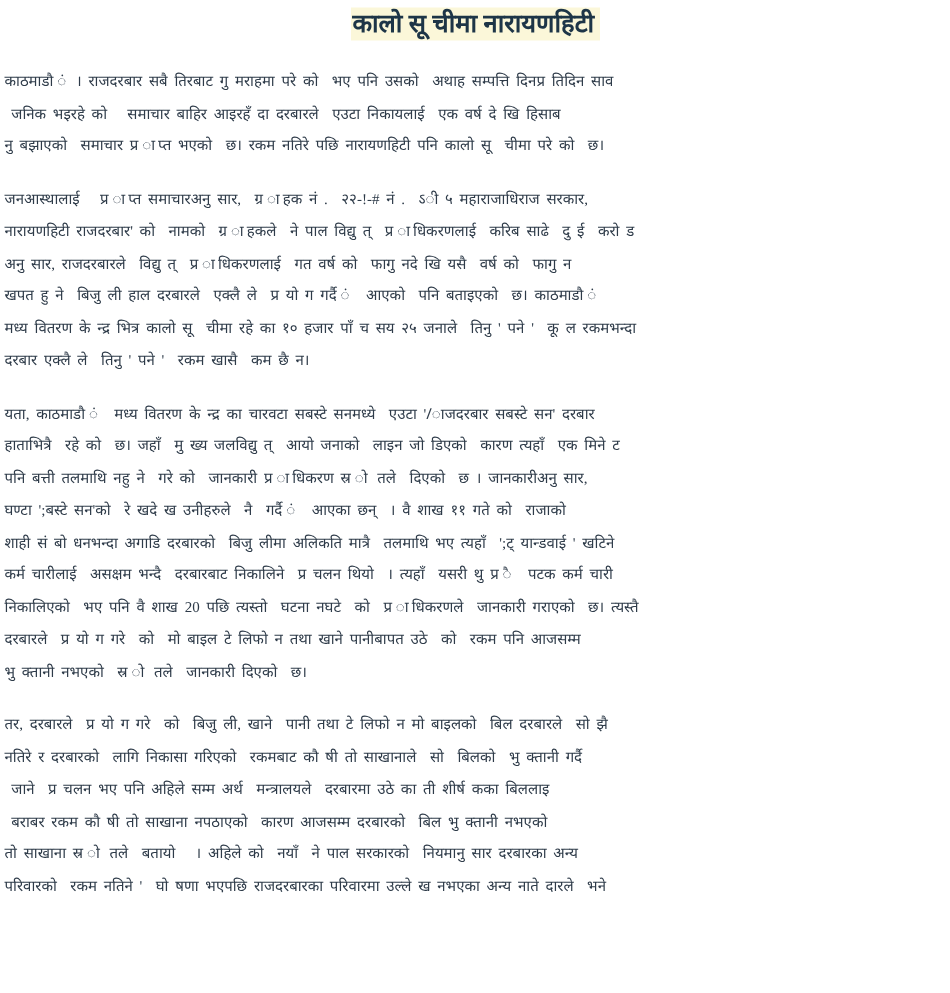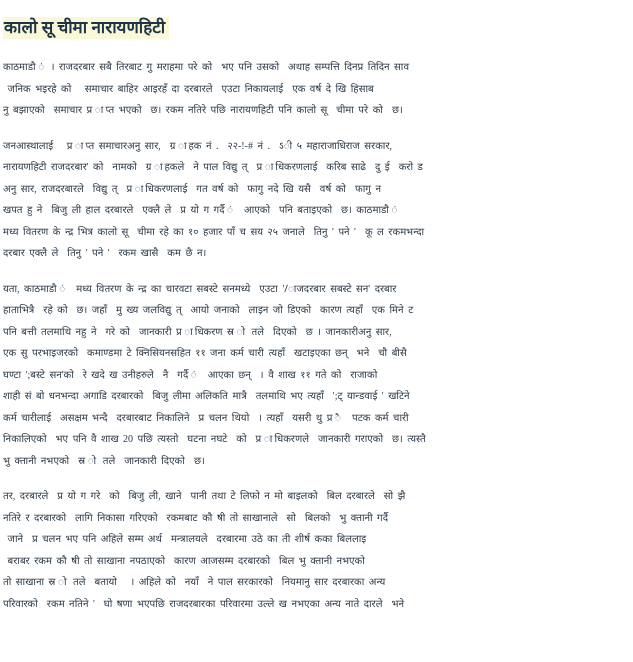--- a/index.html
+++ b/index.html
@@ -11,25 +11,26 @@
     width: 633px;
     height: 662px;
     box-sizing: border-box;
     padding: 4px 2px 0 3px;
     background: #ffffff;
     font-family: "Liberation Serif", "DejaVu Serif", serif;
     color: #2e3b49;
     overflow: hidden;
   }
   .title {
-    margin: 12px 0 16px 0;
+    margin: 0 0 16px 0;
     font-size: 17px;
     line-height: 24px;
     font-weight: bold;
     color: #1d3547;
+    text-align: center;
   }
   .title .title-hl {
     background: #fbf7d9;
     padding: 1px 4px 2px 1px;
   }
   .para {
     margin: 0 0 14px 0;
     font-size: 10px;
     line-height: 21.5px;
     word-spacing: 2px;
@@ -56,25 +57,25 @@
       <div class="line">अनु सार, राजदरबारले  विद्यु त्  प्र ाधिकरणलाई  गत वर्ष को  फागु नदे खि यसै  वर्ष को  फागु न</div>
       <div class="line">खपत हु ने  बिजु ली हाल दरबारले  एक्लै ले  प्र यो ग गर्दै ं  आएको  पनि बताइएको  छ। काठमाडौ ं</div>
       <div class="line">मध्य वितरण के न्द्र भित्र कालो सू  चीमा रहे का १० हजार पाँ च सय २५ जनाले  तिनु ' पने '  कू ल रकमभन्दा</div>
       <div class="line">दरबार एक्लै ले  तिनु ' पने '  रकम खासै  कम छै न।</div>
     </div>
 
   <div class="para">
       <div class="line">यता, काठमाडौ ं  मध्य वितरण के न्द्र का चारवटा सबस्टे सनमध्ये  एउटा '/ाजदरबार सबस्टे सन' दरबार</div>
       <div class="line">हाताभित्रै  रहे को  छ। जहाँ  मु ख्य जलविद्यु त्  आयो जनाको  लाइन जो डिएको  कारण त्यहाँ  एक मिने ट</div>
       <div class="line">पनि बत्ती तलमाथि नहु ने  गरे को  जानकारी प्र ाधिकरण स्र ो तले  दिएको  छ । जानकारीअनु सार,</div>
-      <div class="line">एक सु परभाइजरको  कमाण्डमा टे क्निसियनसहित ११ जना कर्म चारी त्यहाँ  खटाइएका छन्  भने  चौ बीसै</div>
       <div class="line">घण्टा ';बस्टे सन'को  रे खदे ख उनीहरुले  नै  गर्दै ं  आएका छन्  । वै शाख ११ गते को  राजाको</div>
       <div class="line">शाही सं बो धनभन्दा अगाडि दरबारको  बिजु लीमा अलिकति मात्रै  तलमाथि भए त्यहाँ  ';ट् यान्डवाई ' खटिने</div>
       <div class="line">कर्म चारीलाई  असक्षम भन्दै  दरबारबाट निकालिने  प्र चलन थियो  । त्यहाँ  यसरी थु प्र ै  पटक कर्म चारी</div>
       <div class="line">निकालिएको  भए पनि वै शाख 20 पछि त्यस्तो  घटना नघटे  को  प्र ाधिकरणले  जानकारी गराएको  छ। त्यस्तै</div>
+      <div class="line">दरबारले  प्र यो ग गरे  को  मो बाइल टे लिफो न तथा खाने पानीबापत उठे  को  रकम पनि आजसम्म</div>
       <div class="line">भु क्तानी नभएको  स्र ो तले  जानकारी दिएको  छ।</div>
     </div>
 
   <div class="para">
       <div class="line">तर, दरबारले  प्र यो ग गरे  को  बिजु ली, खाने  पानी तथा टे लिफो न मो बाइलको  बिल दरबारले  सो झै</div>
       <div class="line">नतिरे र दरबारको  लागि निकासा गरिएको  रकमबाट कौ षी तो साखानाले  सो  बिलको  भु क्तानी गर्दै</div>
       <div class="line"> जाने  प्र चलन भए पनि अहिले सम्म अर्थ  मन्त्रालयले  दरबारमा उठे का ती शीर्ष कका बिललाइ</div>
       <div class="line"> बराबर रकम कौ षी तो साखाना नपठाएको  कारण आजसम्म दरबारको  बिल भु क्तानी नभएको</div>
       <div class="line">तो साखाना स्र ो तले  बतायो   । अहिले को  नयाँ  ने पाल सरकारको  नियमानु सार दरबारका अन्य</div>
       <div class="line">परिवारको  रकम नतिने '  घो षणा भएपछि राजदरबारका परिवारमा उल्ले ख नभएका अन्य नाते दारले  भने</div>

